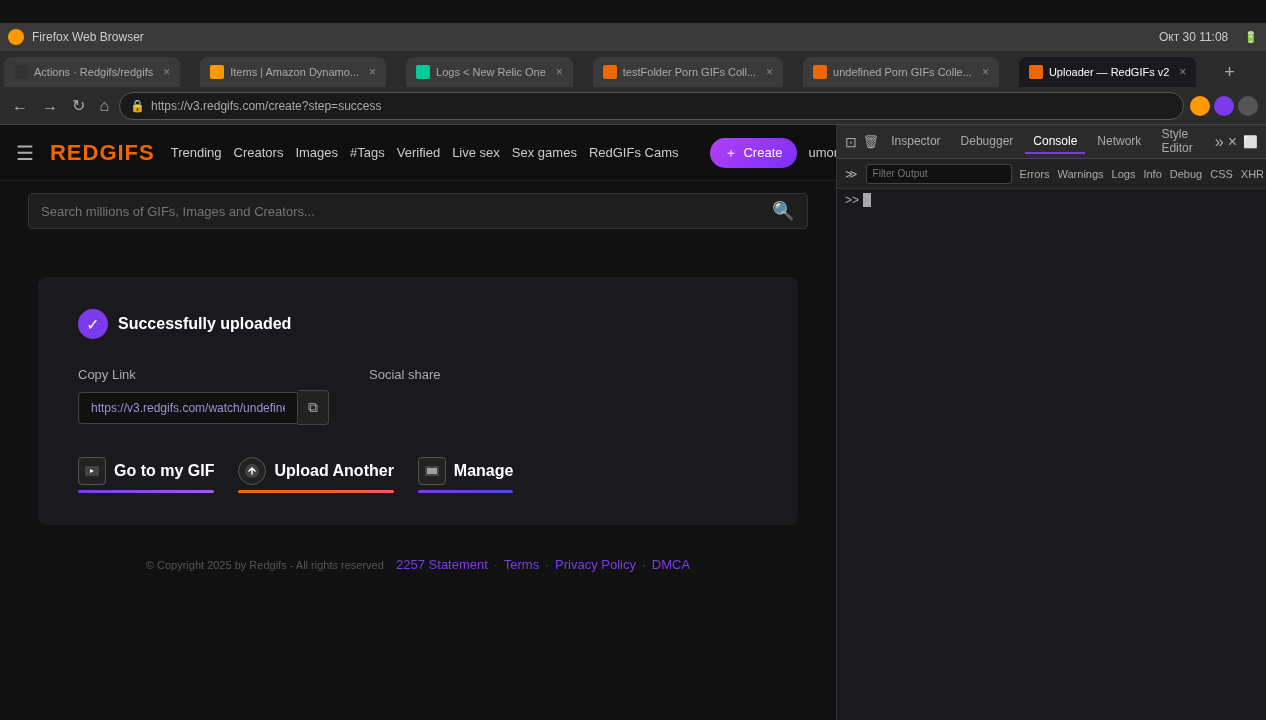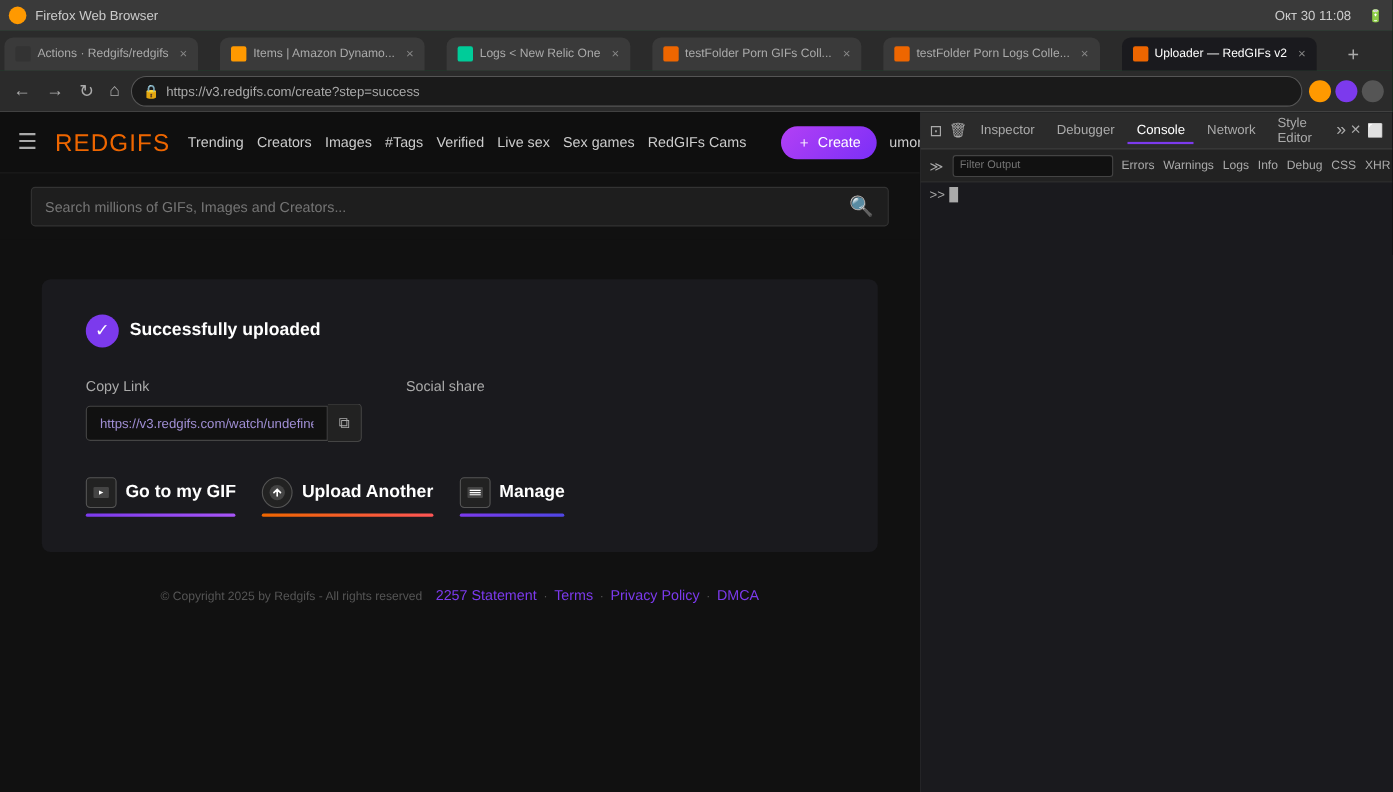--- a/index.html
+++ b/index.html
@@ -1,19 +1,19 @@
 <!DOCTYPE html>
 <html><head>
   <meta charset="utf-8">
   <style>
     * { box-sizing: border-box; margin: 0; padding: 0; }
     body { font-family: Arial, sans-serif; background: #111; color: #fff; width: 1266px; height: 720px; overflow: hidden; display: flex; flex-direction: column; }
 
     
-    .browser-chrome { background: #14532d; flex-shrink: 0; }
+    .browser-chrome { background: #14b8a6; flex-shrink: 0; margin-top: 23px; }
     .browser-titlebar { background: #3a3a3a; height: 28px; display: flex; align-items: center; padding: 0 8px; gap: 8px; font-size: 12px; color: #ccc; }
     .browser-favicon { width: 16px; height: 16px; background: #f90; border-radius: 50%; }
     .browser-tab-bar { background: #2b2b2b; height: 36px; display: flex; align-items: flex-end; padding: 0 4px; gap: 20px; }
     .browser-tab { background: #3a3a3a; border-radius: 8px 8px 0 0; padding: 6px 10px; font-size: 11px; color: #aaa; display: flex; align-items: center; gap: 6px; height: 30px; max-width: 200px; white-space: nowrap; overflow: hidden; text-overflow: ellipsis; cursor: pointer; }
     .browser-tab.active { background: #1a1a1e; color: #fff; }
     .browser-tab .tab-close { font-size: 12px; color: #888; margin-left: 4px; cursor: pointer; }
     .browser-tab .tab-icon { width: 14px; height: 14px; border-radius: 2px; background: #888; flex-shrink: 0; }
     .tab-new { background: none; border: none; color: #aaa; font-size: 18px; cursor: pointer; padding: 4px 8px; }
 
     .browser-toolbar { background: #2b2b2b; height: 38px; display: flex; align-items: center; padding: 0 8px; gap: 6px; border-bottom: 1px solid #444; }
@@ -26,21 +26,21 @@
 
     
     .main-layout { display: flex; flex: 1; overflow: hidden; }
 
     
     .website-area { flex: 1; background: #111; overflow-y: auto; display: flex; flex-direction: column; }
 
     
     .site-navbar { background: #0f0f0f; height: 56px; display: flex; align-items: center; padding: 0 16px; gap: 16px; border-bottom: 1px solid #222; flex-shrink: 0; }
     .hamburger { font-size: 20px; cursor: pointer; color: #aaa; }
-    .site-logo { font-size: 22px; font-weight: normal; color: #e60; letter-spacing: 1px; text-transform: uppercase; }
+    .site-logo { font-size: 22px; font-weight: bold; color: #e60; letter-spacing: 1px; text-transform: uppercase; }
     .nav-links { display: flex; gap: 12px; align-items: center; font-size: 13px; color: #ccc; }
     .nav-links a { color: #ccc; text-decoration: none; white-space: nowrap; }
     .search-bar { flex: 1; background: #1e1e1e; border: 1px solid #333; border-radius: 4px; height: 36px; display: flex; align-items: center; padding: 0 12px; gap: 8px; margin: 0 12px; }
     .search-input { background: none; border: none; color: #ccc; font-size: 13px; flex: 1; outline: none; }
     .search-icon-btn { color: #e60; font-size: 18px; cursor: pointer; }
     .nav-right { display: flex; align-items: center; gap: 12px; }
     .create-btn { background: linear-gradient(135deg, #b340f5, #7b2ff7); border: none; border-radius: 20px; padding: 6px 14px; color: #fff; font-size: 13px; cursor: pointer; display: flex; align-items: center; gap: 6px; }
     .user-btn { color: #ccc; font-size: 13px; cursor: pointer; }
 
     
@@ -118,21 +118,21 @@
       <span>Logs &lt; New Relic One</span>
       <span class="tab-close">×</span>
     </div>
     <div class="browser-tab">
       <div class="tab-icon" style="background:#e60;"></div>
       <span>testFolder Porn GIFs Coll...</span>
       <span class="tab-close">×</span>
     </div>
     <div class="browser-tab">
       <div class="tab-icon" style="background:#e60;"></div>
-      <span>testFolder Porn Logs Colle...</span>
+      <span>undefined Porn GIFs Colle...</span>
       <span class="tab-close">×</span>
     </div>
     <div class="browser-tab active">
       <div class="tab-icon" style="background:#e60;"></div>
       <span>Uploader — RedGIFs v2</span>
       <span class="tab-close">×</span>
     </div>
     <button class="tab-new">+</button>
   </div>
 

